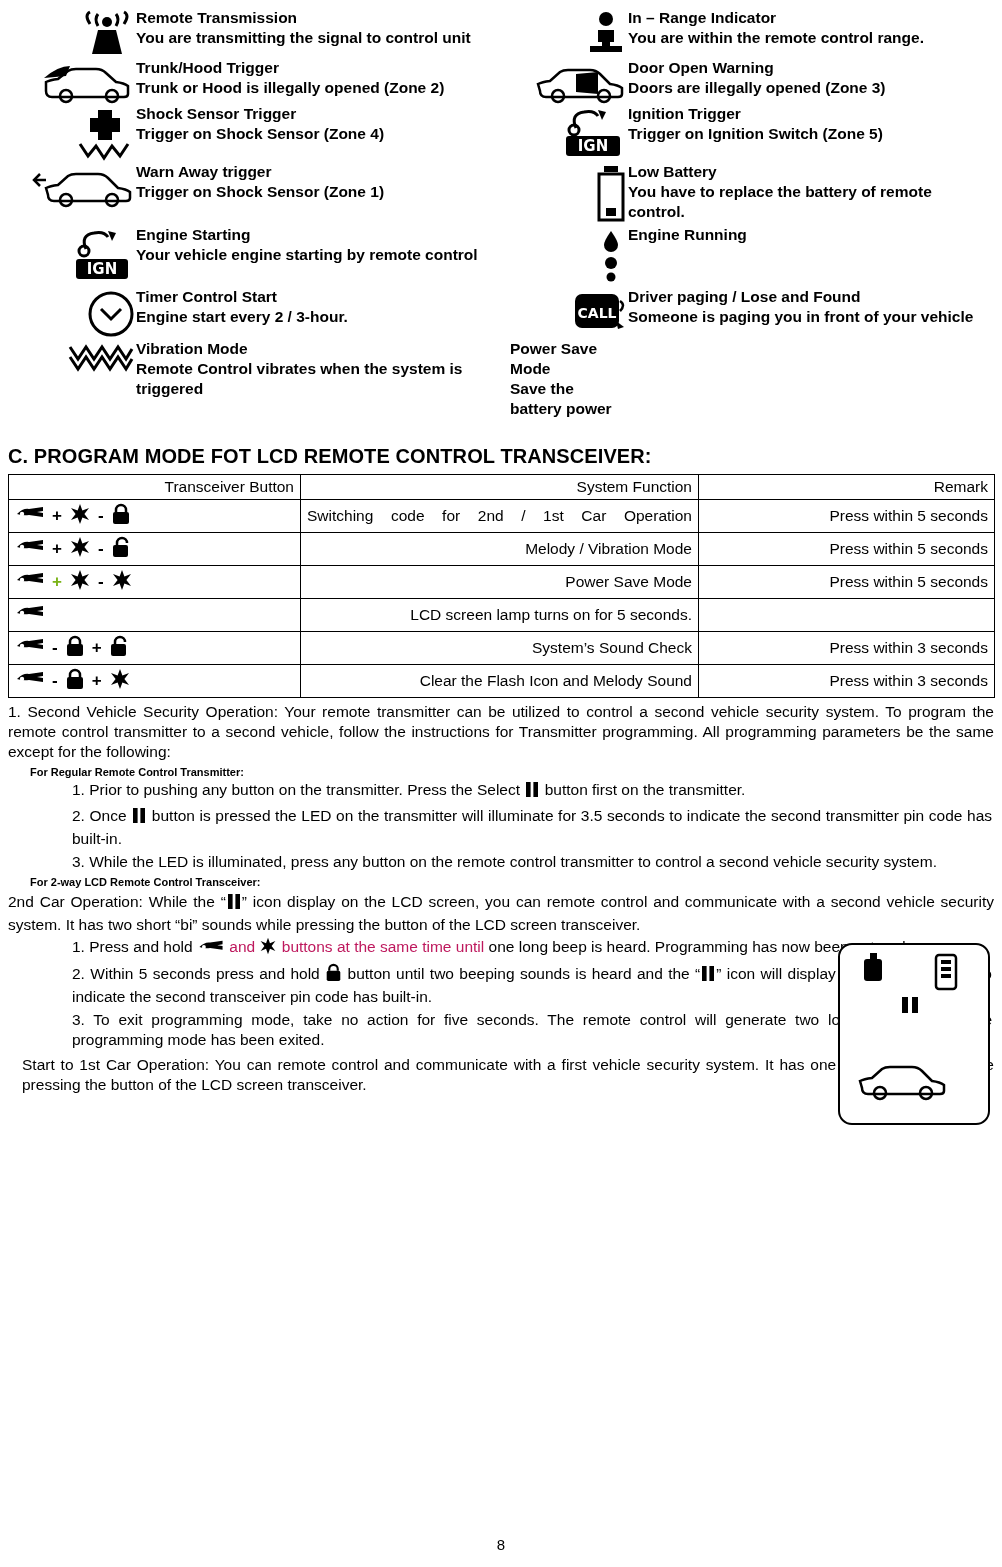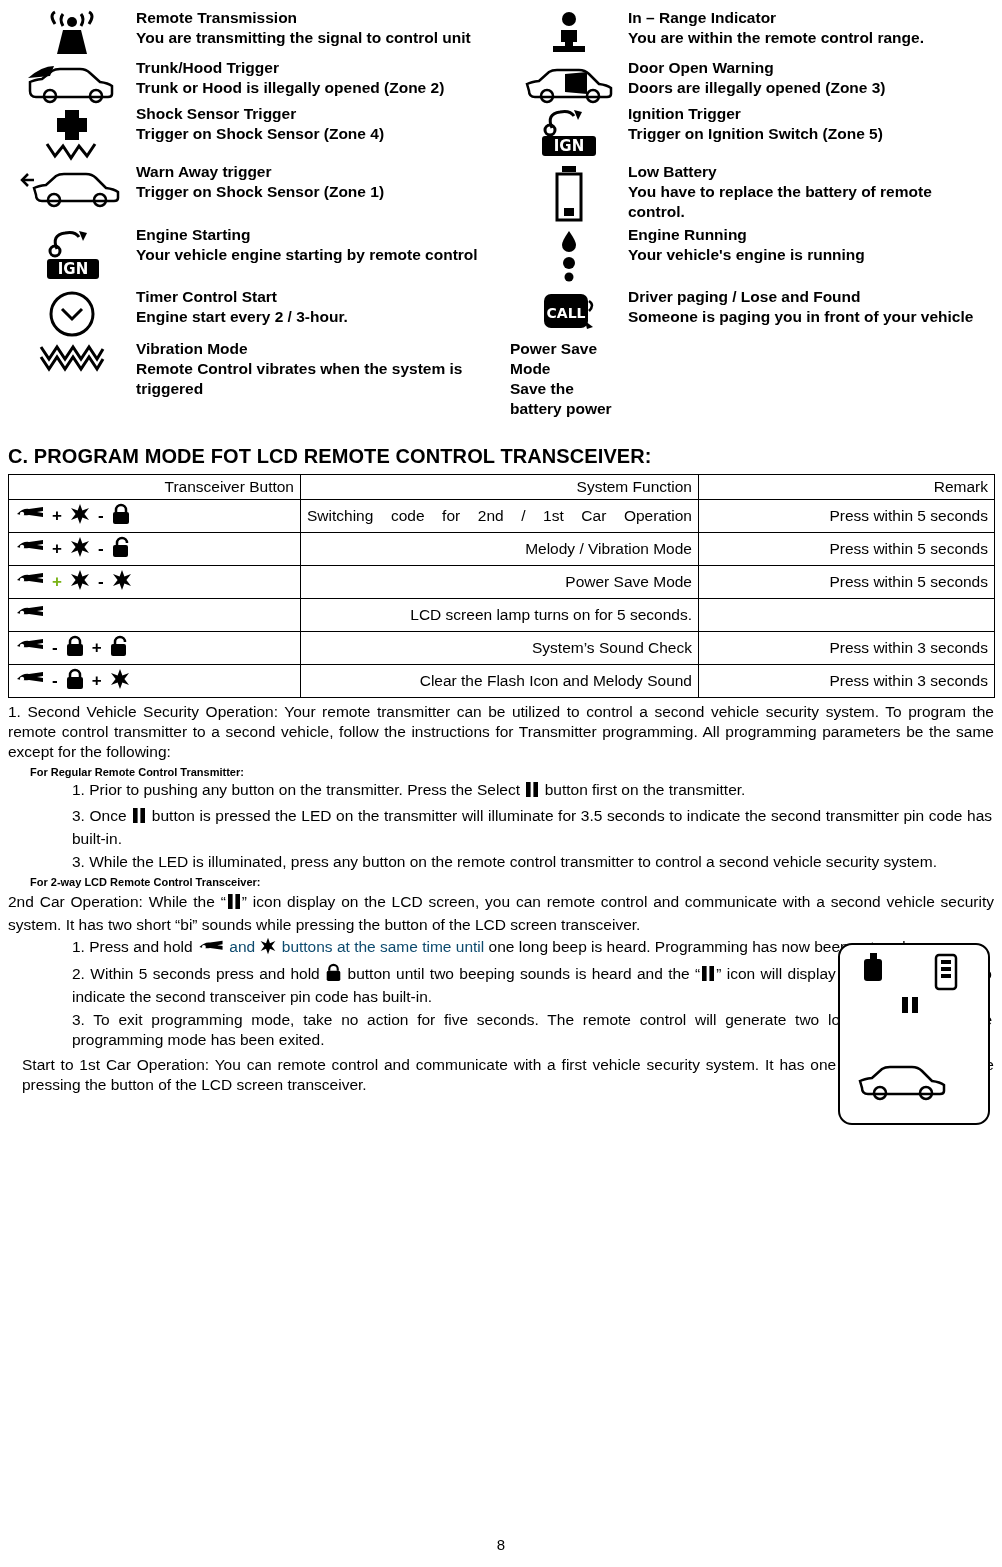--- a/index.html
+++ b/index.html
@@ -26,21 +26,21 @@
   
   .legend {
     width: 986px;
     display: grid;
     grid-template-columns: 128px 374px 118px 366px;
     column-gap: 0px;
   }
   .legend .icon-cell {
     display: flex;
     align-items: flex-start;
-    justify-content: center;
+    justify-content: flex-end;
     padding-top: 2px;
   }
   .legend .text-cell {
     padding-right: 6px;
     padding-bottom: 4px;
     line-height: 1.28;
   }
   .legend .t-title {
     font-weight: bold;
   }
@@ -107,21 +107,21 @@
     margin: 2px 0 2px 0;
     padding-left: 64px;
     width: 920px;
   }
   ol.steps li {
     margin-bottom: 2px;
     line-height: 1.32;
     text-align: justify;
   }
   .inline-ico { vertical-align: -3px; display:inline-block; }
-  .green { color: #0c4a6e; }
+  .green { color: #be185d; }
 
   .bottom-wrap { position: relative; }
   .remote-pic {
     position: absolute;
     right: 4px;
     top: 6px;
     width: 148px;
     height: 178px;
     border: 2px solid #000;
     border-radius: 14px;
@@ -281,21 +281,20 @@
       <span class="ico">
         <svg width="34" height="58" viewBox="0 0 34 58">
           <path d="M17 4 q7 10 7 14 a7 7 0 1 1 -14 0 q0 -4 7 -14 z" fill="#000"></path>
           <circle cx="17" cy="36" r="6" fill="#000"></circle>
           <circle cx="17" cy="50" r="4.5" fill="#000"></circle>
         </svg>
       </span>
     </div>
     <div class="text-cell">
       <div class="t-title">Engine Running</div>
-      <div class="t-desc">Your vehicle's engine is running</div>
     </div>
 
     <div class="icon-cell">
       <span class="ico">
         <svg width="50" height="50" viewBox="0 0 50 50">
           <circle cx="25" cy="25" r="21" fill="none" stroke="#000" stroke-width="3"></circle>
           <path d="M15 20 l10 10 l10 -10" fill="none" stroke="#000" stroke-width="3"></path>
         </svg>
       </span>
     </div>
@@ -488,21 +487,21 @@
   <ol class="steps" style="list-style:none;">
     <li>
       <span>1. Prior to pushing any button on the transmitter. Press the Select</span>
       <span class="inline-ico"><svg width="16" height="17" viewBox="0 0 16 17">
             <rect x="2" y="1" width="4.6" height="15" fill="#000"></rect>
             <rect x="9.4" y="1" width="4.6" height="15" fill="#000"></rect>
           </svg></span>
       <span>button first on the transmitter.</span>
     </li>
     <li>
-      <span>3. Once</span>
+      <span>2. Once</span>
       <span class="inline-ico"><svg width="16" height="17" viewBox="0 0 16 17">
             <rect x="2" y="1" width="4.6" height="15" fill="#000"></rect>
             <rect x="9.4" y="1" width="4.6" height="15" fill="#000"></rect>
           </svg></span>
       <span>button is pressed the LED on the transmitter will illuminate for 3.5 seconds to indicate the second transmitter pin code has built-in.</span>
     </li>
     <li>
       <span>3. While the LED is illuminated, press any button on the remote control transmitter to control a second vehicle security system.</span>
     </li>
   </ol>

